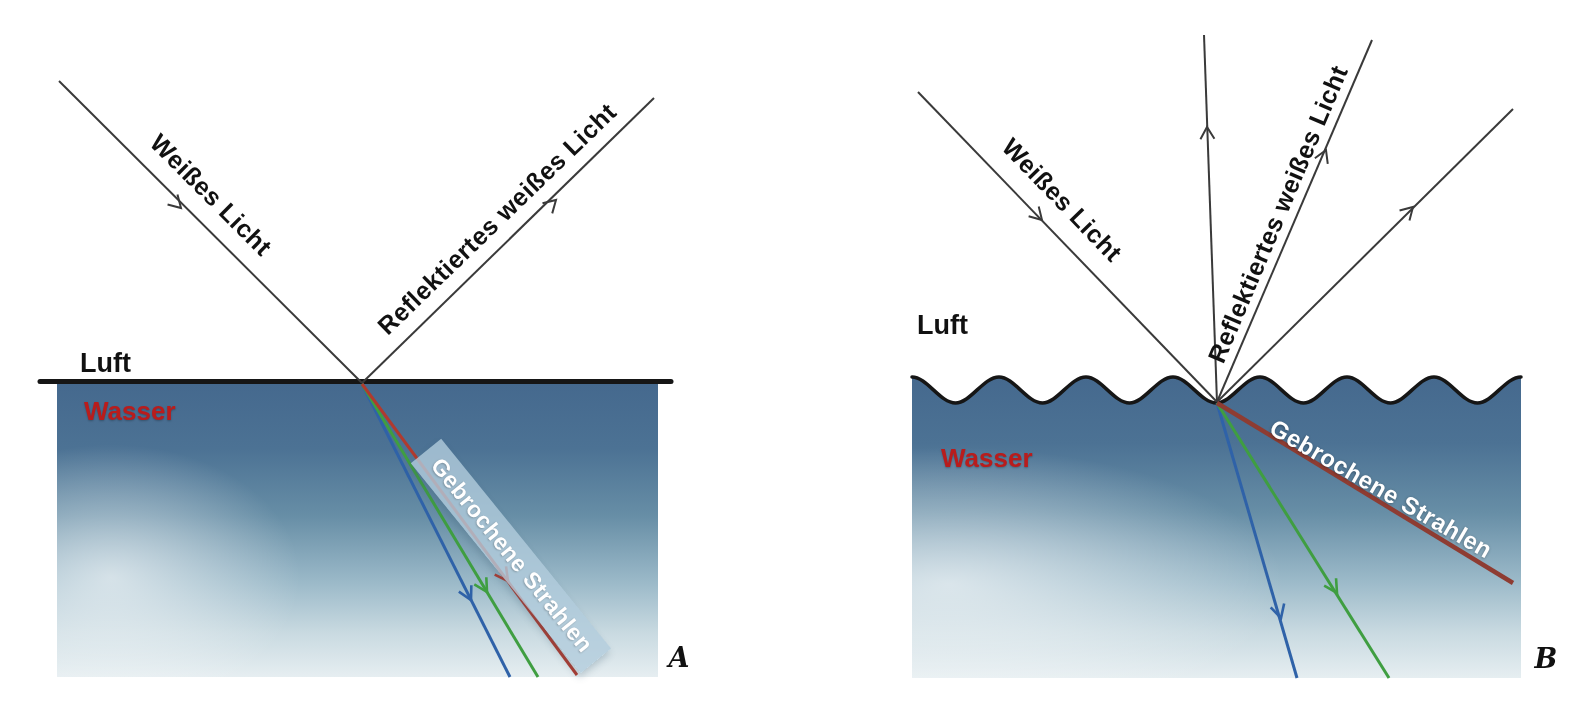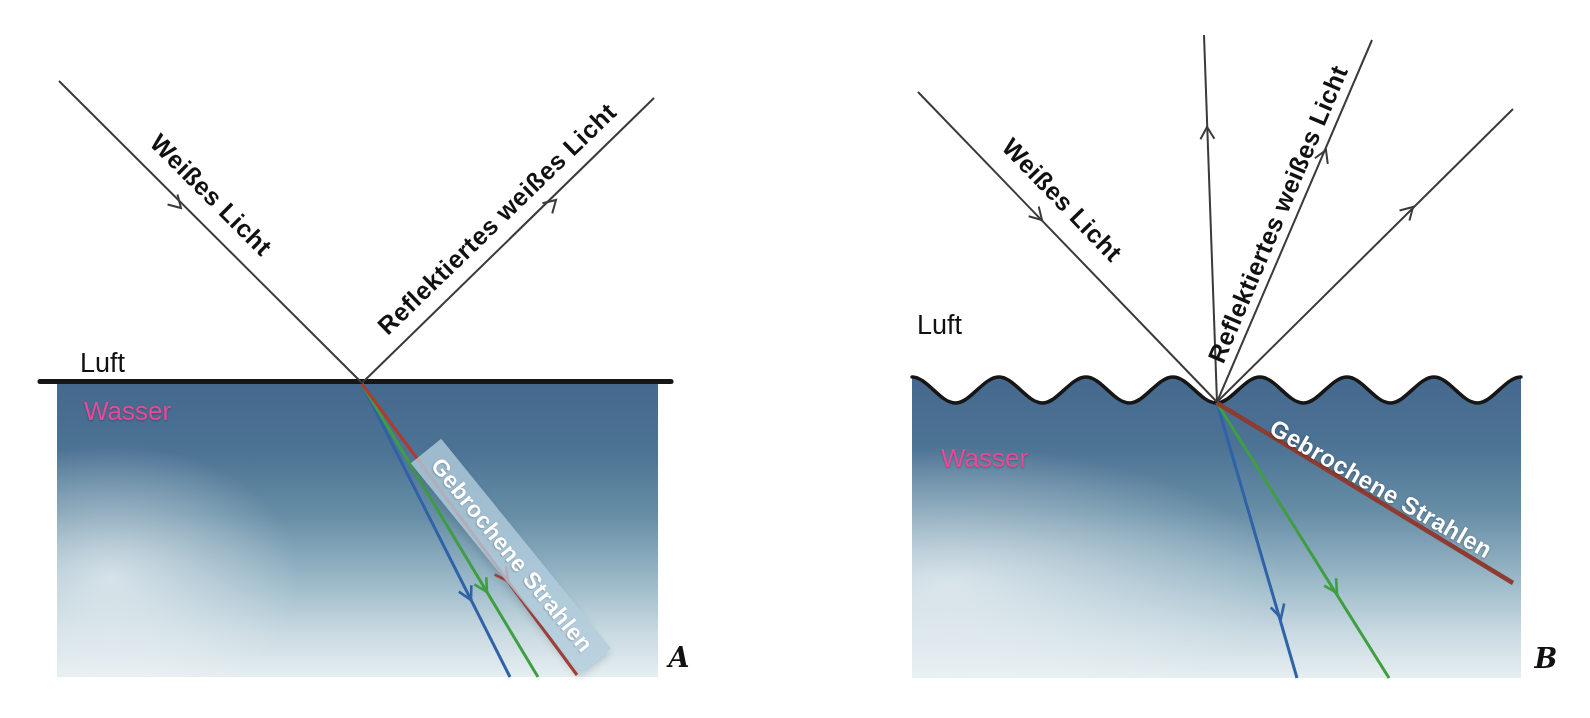--- a/index.html
+++ b/index.html
@@ -6,22 +6,22 @@
   #stage{
     position:relative;width:1590px;height:718px;background:#ffffff;overflow:hidden;
     font-family:"Liberation Sans",sans-serif;
   }
   svg{position:absolute;left:0;top:0;}
   .lbl{
     position:absolute;font-weight:bold;color:#111;white-space:nowrap;
     transform:translate(-50%,-50%) rotate(var(--r,0deg));
     letter-spacing:0.5px;
   }
-  .plain{position:absolute;font-weight:normal;color:#111;white-space:nowrap;}
-  .water-word{color:#ec4899;text-shadow:0 1px 2px rgba(0,0,0,0.25);}
+  .plain{position:absolute;font-weight:bold;color:#111;white-space:nowrap;}
+  .water-word{color:#b91c1c;text-shadow:0 1px 2px rgba(0,0,0,0.25);}
   .band{
     background:rgba(178,204,220,0.80);
     padding:5px 14px 7px 14px;
     color:#fff;
     box-shadow:3px 4px 7px rgba(60,90,110,0.25);
     text-shadow:0 1px 2px rgba(0,0,0,0.25);
   }
   .ray-free{color:#fff;text-shadow:0 1px 3px rgba(0,0,0,0.35);}
   .figletter{
     position:absolute;font-family:"DejaVu Serif",serif;font-style:italic;font-weight:bold;

